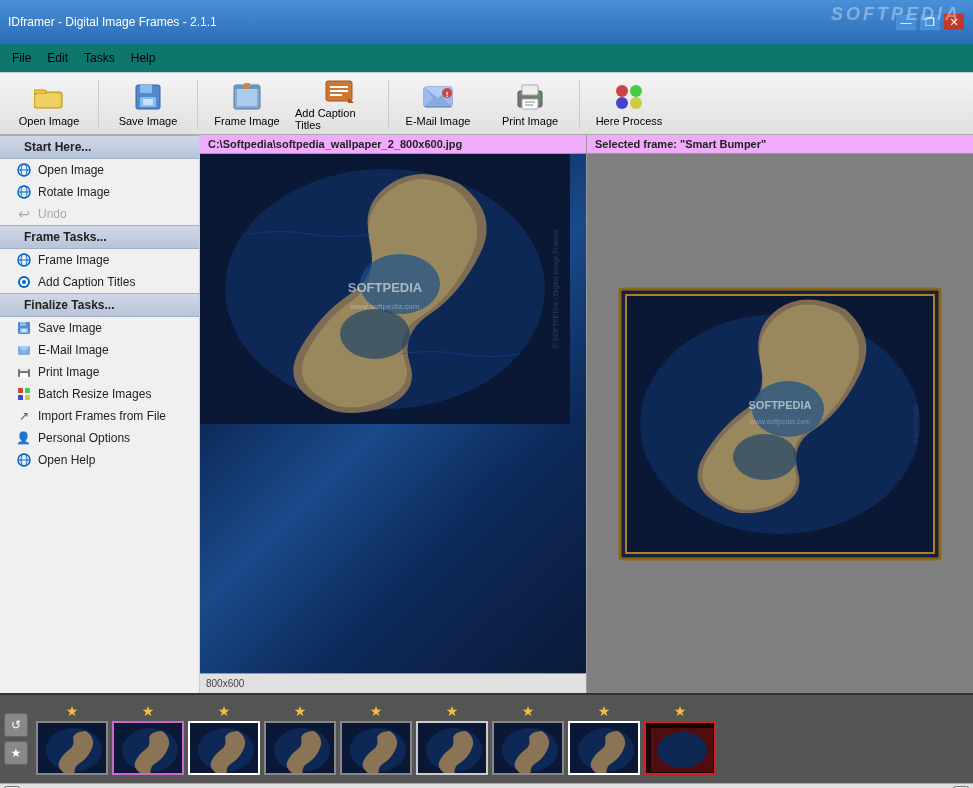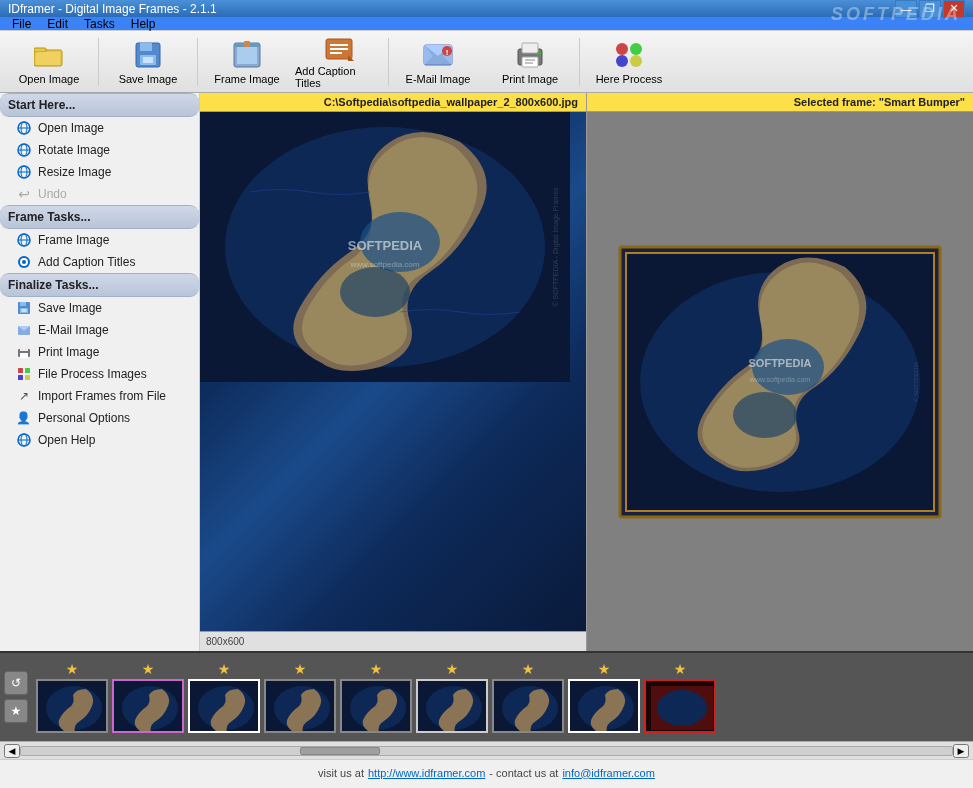--- a/index.html
+++ b/index.html
@@ -1,21 +1,21 @@
 <!DOCTYPE html>
 <html><head>
   <meta charset="utf-8">
   <style>
     * { box-sizing: border-box; margin: 0; padding: 0; }
     body { font-family: 'Segoe UI', Tahoma, sans-serif; font-size: 12px; background: #f0f0f0; width: 973px; height: 788px; overflow: hidden; }
     
     
     #title-bar {
       background: linear-gradient(to bottom, #4a90d9, #2a6cb5);
-      height: 17px;
+      height: 44px;
       display: flex;
       align-items: center;
       padding: 0 8px;
       color: white;
       font-size: 12px;
       user-select: none;
     }
     #title-bar .title-text { flex: 1; font-size: 12px; }
     #title-bar .win-controls { display: flex; gap: 2px; }
     .win-btn {
@@ -24,22 +24,22 @@
       border: 1px solid #3a7bc8;
       color: white;
       font-size: 11px;
       cursor: pointer;
       display: flex; align-items: center; justify-content: center;
     }
     .win-btn.close { background: #c0392b; }
 
     
     #menu-bar {
-      background: #3b82f6;
-      height: 14px;
+      background: #0f766e;
+      height: 29px;
       display: flex;
       align-items: center;
       padding: 0 4px;
       border-bottom: 1px solid #ccc;
     }
     .menu-item {
       padding: 2px 8px;
       cursor: pointer;
       font-size: 12px;
     }
@@ -85,27 +85,26 @@
     #sidebar {
       width: 200px;
       min-width: 200px;
       background: #f0f0f0;
       border-right: 1px solid #ccc;
       overflow-y: auto;
       overflow-x: hidden;
     }
     .sidebar-section-header {
       background: linear-gradient(to bottom, #d0d8e8, #b8c4d8);
-      padding: 4px 8px;
+      padding: 4px 24px;
       font-weight: bold;
       font-size: 12px;
       border-top: 1px solid #a0b0c8;
       border-bottom: 1px solid #a0b0c8;
       color: #222;
-      border-radius: 9px;
     }
     .sidebar-item {
       display: flex;
       align-items: center;
       padding: 3px 8px 3px 16px;
       cursor: pointer;
       font-size: 12px;
       gap: 6px;
       color: #222;
     }
@@ -128,26 +127,26 @@
       display: flex;
       flex: 1;
     }
     .image-pane {
       flex: 1;
       display: flex;
       flex-direction: column;
       border-right: 1px solid #999;
     }
     .pane-header {
-      background: #fde047;
+      background: #f0abfc;
       border-bottom: 1px solid #999;
       padding: 3px 8px;
       font-size: 11px;
       font-weight: bold;
-      text-align: right;
+      text-align: left;
       color: #222;
     }
     .pane-content {
       flex: 1;
       display: flex;
       align-items: center;
       justify-content: center;
       background: #808080;
       overflow: hidden;
       position: relative;
@@ -383,30 +382,20 @@
     <div class="sidebar-item">
       <span class="sidebar-icon">
         <svg width="14" height="14" viewBox="0 0 14 14">
             <circle cx="7" cy="7" r="6" fill="none" stroke="#0066cc" stroke-width="1.5"></circle>
             <ellipse cx="7" cy="7" rx="3" ry="6" fill="none" stroke="#0066cc" stroke-width="1"></ellipse>
             <line x1="1" y1="7" x2="13" y2="7" stroke="#0066cc" stroke-width="1"></line>
           </svg>
       </span>
       <span>Rotate Image</span>
     </div>
-    <div class="sidebar-item">
-      <span class="sidebar-icon">
-        <svg width="14" height="14" viewBox="0 0 14 14">
-            <circle cx="7" cy="7" r="6" fill="none" stroke="#0066cc" stroke-width="1.5"></circle>
-            <ellipse cx="7" cy="7" rx="3" ry="6" fill="none" stroke="#0066cc" stroke-width="1"></ellipse>
-            <line x1="1" y1="7" x2="13" y2="7" stroke="#0066cc" stroke-width="1"></line>
-          </svg>
-      </span>
-      <span>Resize Image</span>
-    </div>
     <div class="sidebar-item disabled">
       <span class="sidebar-icon" style="color:#aaa;">↩</span>
       <span>Undo</span>
     </div>
 
     <div class="sidebar-section-header">Frame Tasks...</div>
     <div class="sidebar-item">
       <span class="sidebar-icon">
         <svg width="14" height="14" viewBox="0 0 14 14">
             <circle cx="7" cy="7" r="6" fill="none" stroke="#0066cc" stroke-width="1.5"></circle>
@@ -460,21 +449,21 @@
     </div>
     <div class="sidebar-item">
       <span class="sidebar-icon">
         <svg width="14" height="14" viewBox="0 0 14 14">
             <rect x="1" y="1" width="5" height="5" rx="0.5" fill="#cc4444"></rect>
             <rect x="8" y="1" width="5" height="5" rx="0.5" fill="#44cc44"></rect>
             <rect x="1" y="8" width="5" height="5" rx="0.5" fill="#4444cc"></rect>
             <rect x="8" y="8" width="5" height="5" rx="0.5" fill="#cccc44"></rect>
           </svg>
       </span>
-      <span>File Process Images</span>
+      <span>Batch Resize Images</span>
     </div>
 
     <div class="sidebar-item">
       <span class="sidebar-icon" style="font-size:12px;color:#555;">↗</span>
       <span>Import Frames from File</span>
     </div>
     <div class="sidebar-item">
       <span class="sidebar-icon" style="font-size:12px;color:#555;">👤</span>
       <span>Personal Options</span>
     </div>

